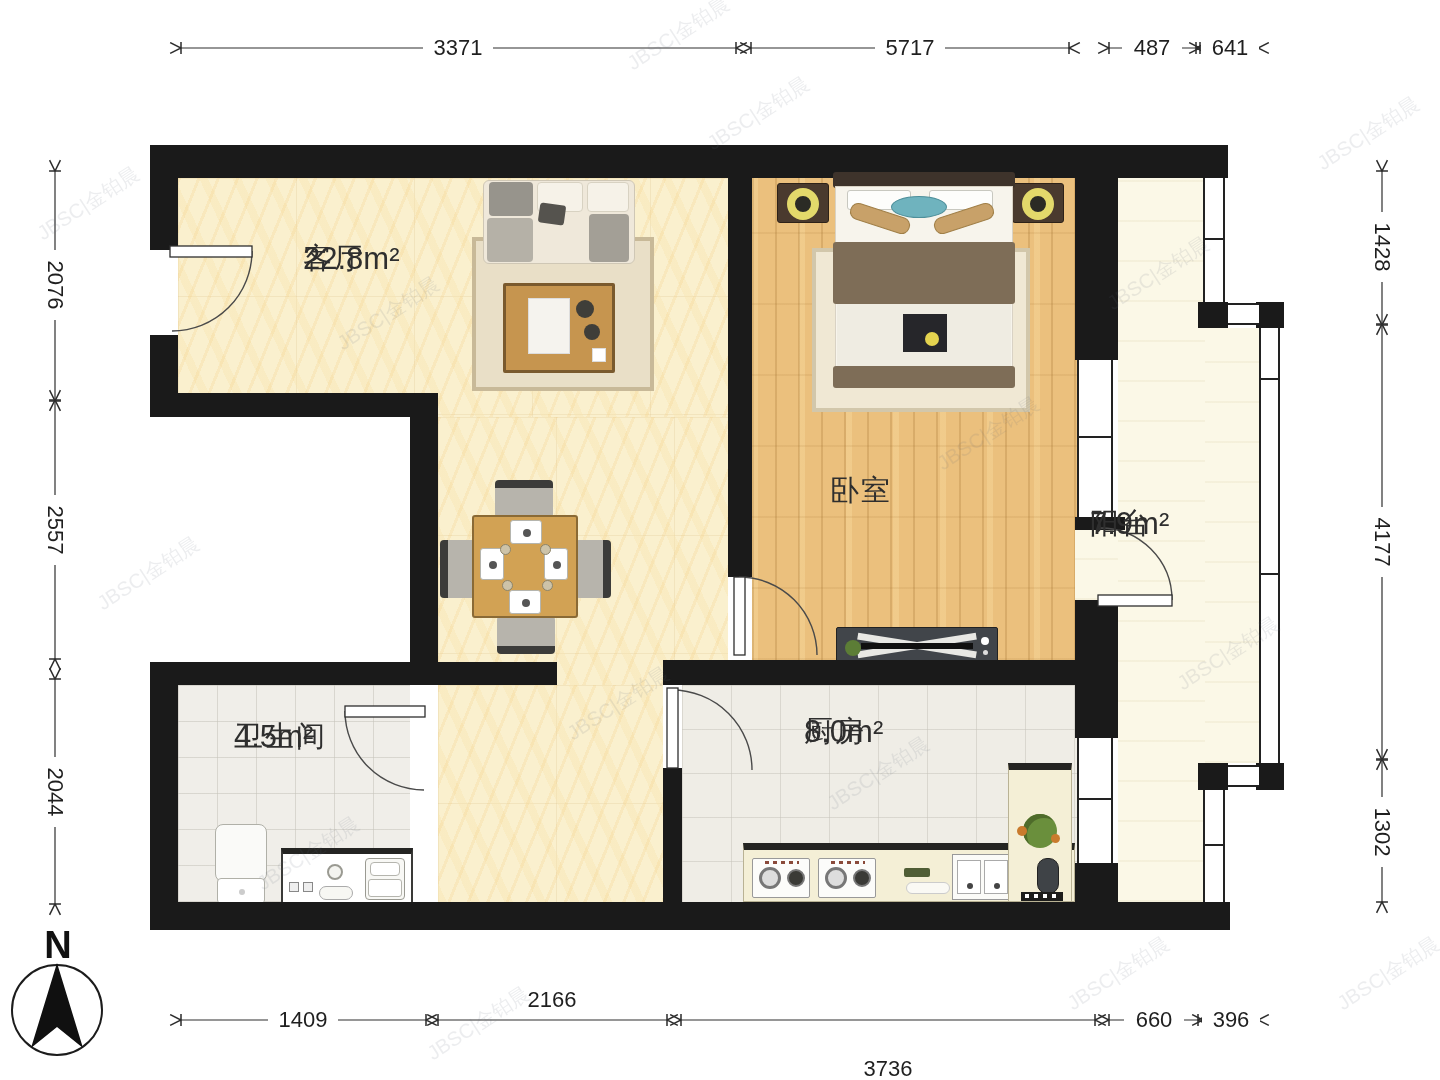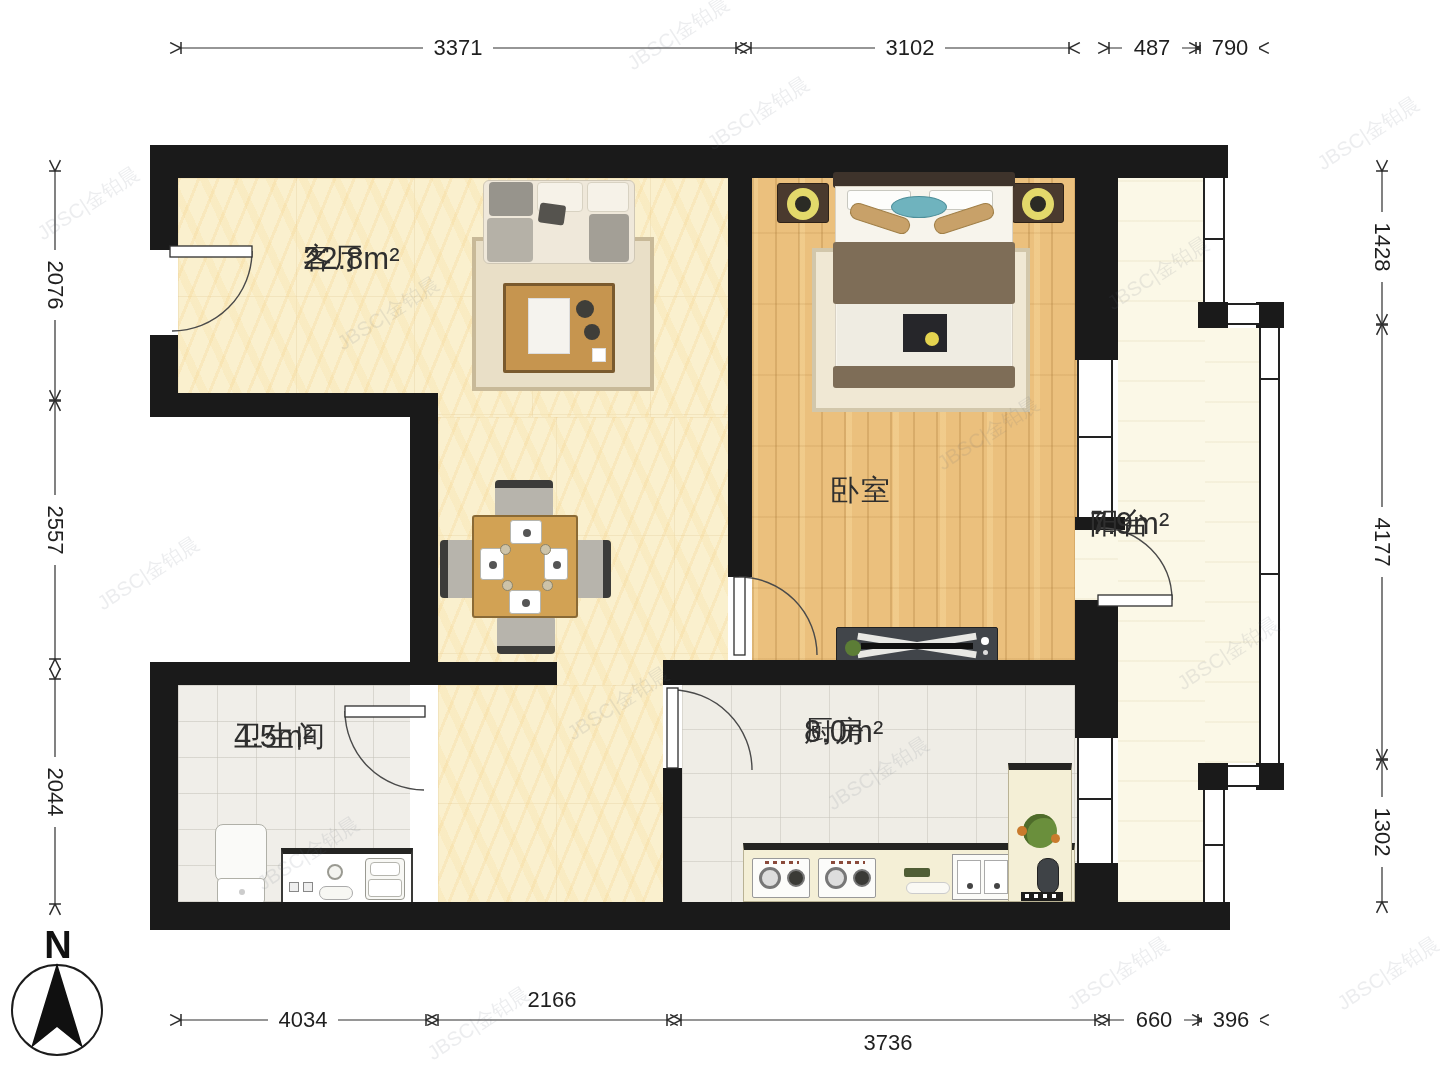--- a/index.html
+++ b/index.html
@@ -279,27 +279,27 @@
   <div class="room-label" style="left:234px;top:718px;width:180px">
     <span class="room-name">卫生间</span>
     <span class="room-area">4.5m²</span>
   </div>
   <div class="room-label" style="left:804px;top:713px;width:180px">
     <span class="room-name">厨房</span>
     <span class="room-area">8.0m²</span>
   </div>
 
   <div class="dim" style="left:423px;top:36px">3371</div>
-  <div class="dim" style="left:875px;top:36px">3102</div>
+  <div class="dim" style="left:875px;top:36px">5717</div>
   <div class="dim" style="left:1122px;top:36px;width:60px">487</div>
-  <div class="dim" style="left:1201px;top:36px;width:58px">790</div>
-
-  <div class="dim" style="left:268px;top:1008px">4034</div>
+  <div class="dim" style="left:1201px;top:36px;width:58px">641</div>
+
+  <div class="dim" style="left:268px;top:1008px">1409</div>
   <div class="dim" style="left:517px;top:988px">2166</div>
-  <div class="dim" style="left:853px;top:1031px">3736</div>
+  <div class="dim" style="left:853px;top:1057px">3736</div>
   <div class="dim" style="left:1124px;top:1008px;width:60px">660</div>
   <div class="dim" style="left:1202px;top:1008px;width:58px">396</div>
 
   <div class="dim v" style="left:20px;top:273px">2076</div>
   <div class="dim v" style="left:20px;top:518px">2557</div>
   <div class="dim v" style="left:20px;top:780px">2044</div>
 
   <div class="dim v" style="left:1347px;top:235px">1428</div>
   <div class="dim v" style="left:1347px;top:530px">4177</div>
   <div class="dim v" style="left:1347px;top:820px">1302</div>

